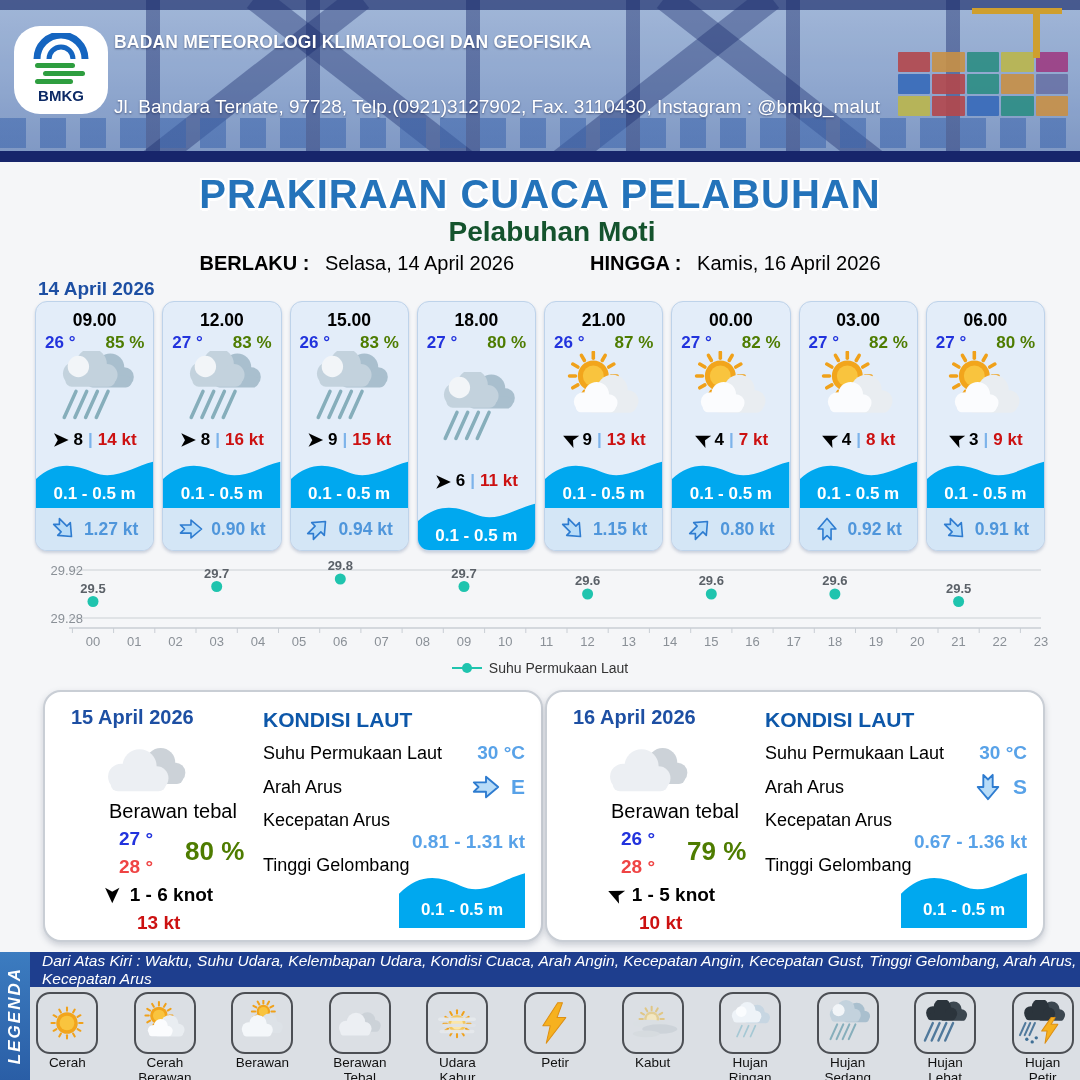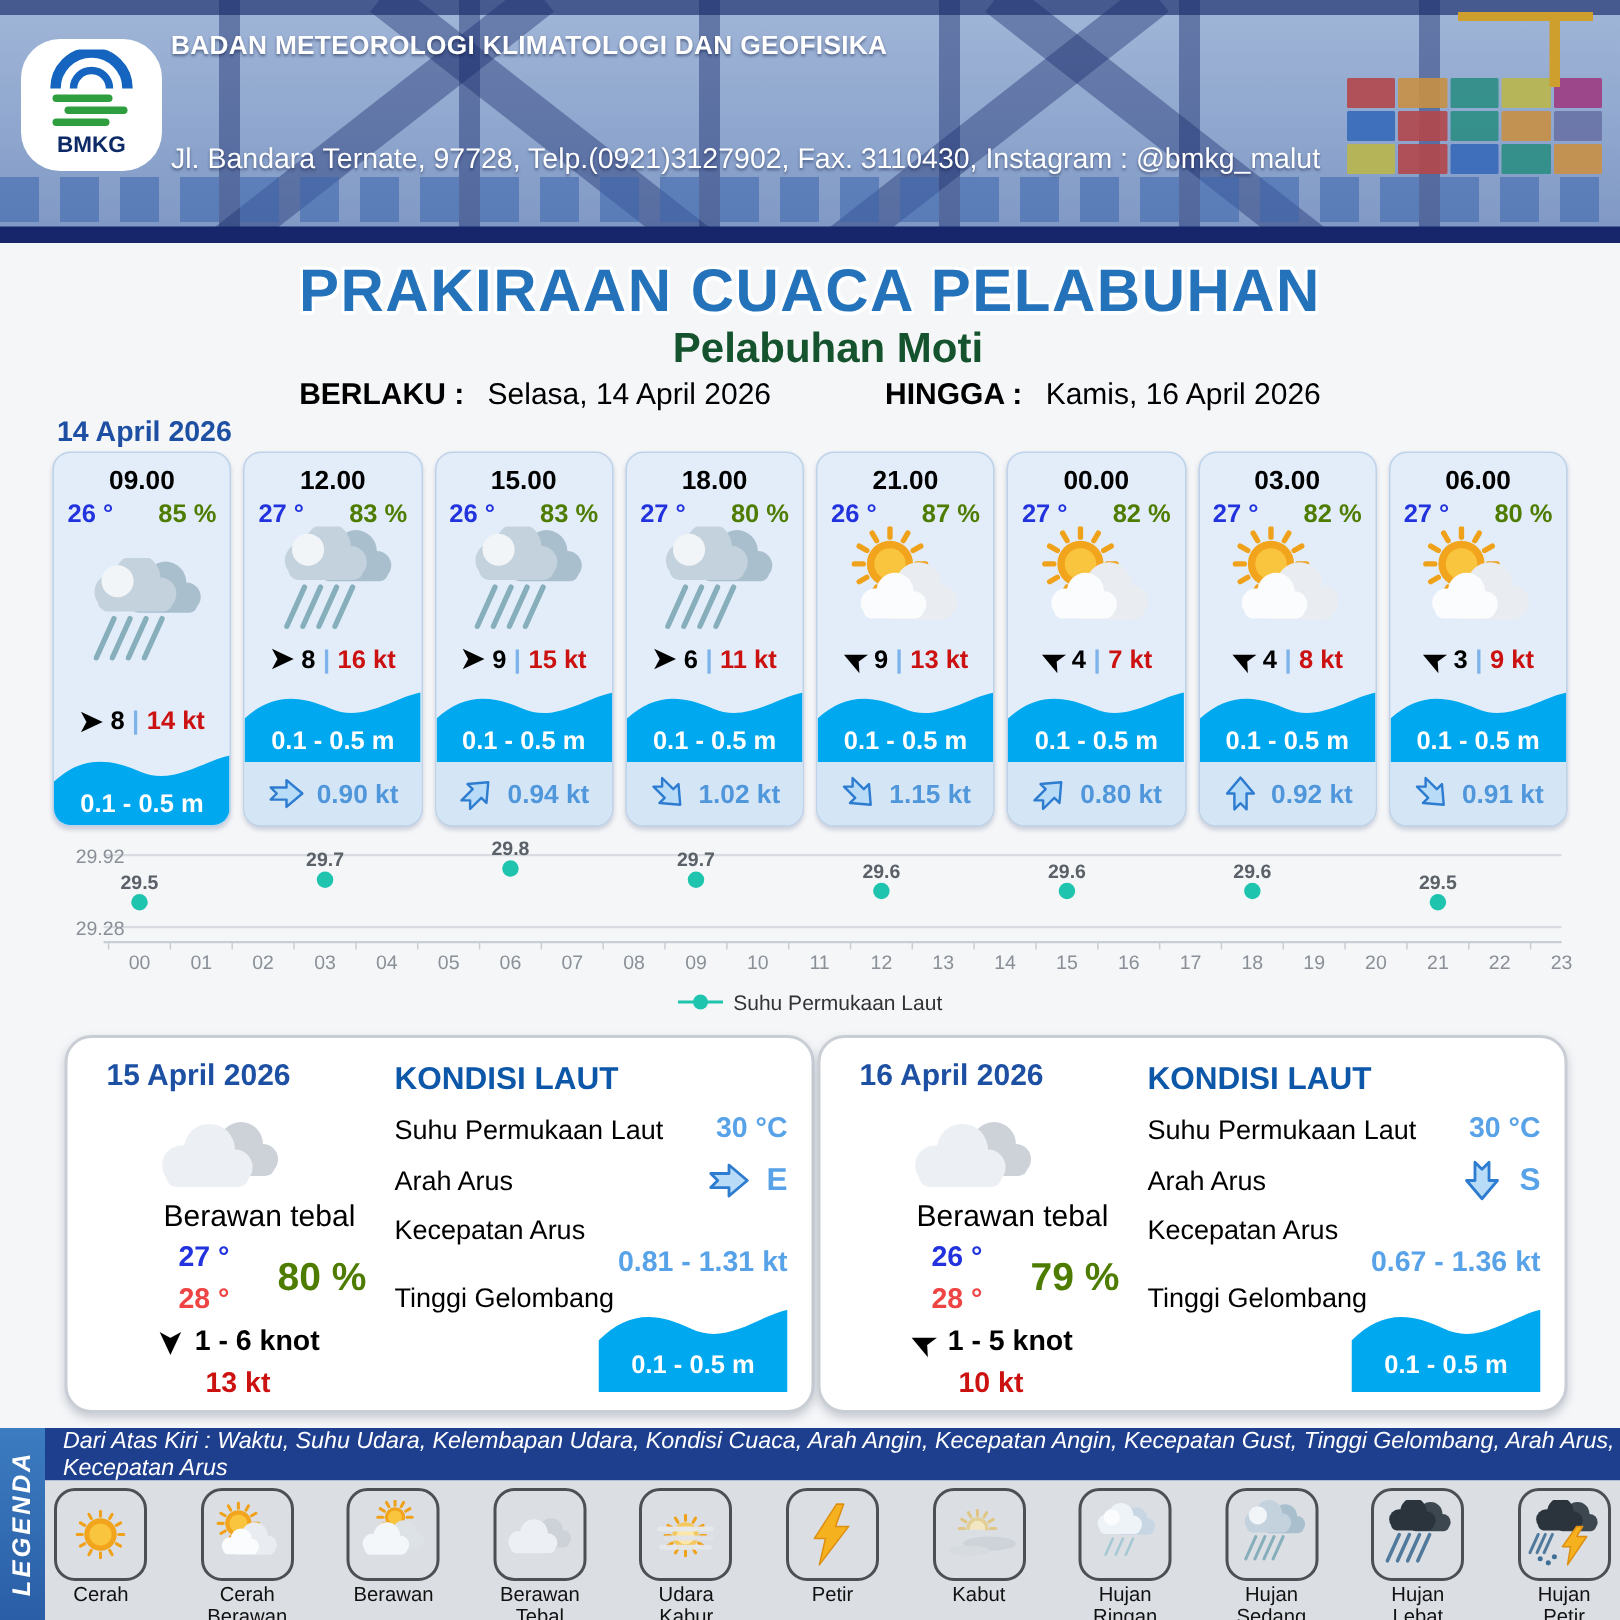--- a/index.html
+++ b/index.html
@@ -29,21 +29,21 @@
   .cstack span:nth-child(9){background:#e8a23b;}.cstack span:nth-child(10){background:#777fae;}
   .cstack span:nth-child(11){background:#d8cf43;}.cstack span:nth-child(12){background:#cf4b43;}
   .cstack span:nth-child(13){background:#3b74c4;}.cstack span:nth-child(14){background:#2f9e85;}
   .cstack span:nth-child(15){background:#e8a23b;}
   .crane-v{position:absolute;right:40px;top:8px;width:7px;height:50px;background:#f0b31e;}
   .crane-h{position:absolute;right:18px;top:8px;width:90px;height:6px;background:#f0b31e;}
   .header .tint{position:absolute;inset:0;background:rgba(38,58,128,.16);}
   .header .bottomstrip{position:absolute;left:0;bottom:0;width:100%;height:11px;background:#17256b;}
   .logo-card{position:absolute;left:14px;top:26px;width:94px;height:88px;background:#fff;
     border-radius:26px;display:flex;align-items:center;justify-content:center;z-index:3;}
-  .h-agency{position:absolute;left:114px;top:20px;color:#fff;font-weight:bold;font-size:17.5px;
+  .h-agency{position:absolute;left:114px;top:32px;color:#fff;font-weight:bold;font-size:17.5px;
     z-index:3;text-shadow:0 1px 2px rgba(10,20,60,.5);letter-spacing:.2px;}
   .h-station{position:absolute;left:112px;top:53px;color:#fff;font-weight:bold;font-size:30px;
     z-index:3;text-shadow:0 2px 3px rgba(10,20,60,.5);}
   .h-address{position:absolute;left:114px;top:96px;color:#fff;font-size:19px;z-index:3;
     text-shadow:0 1px 2px rgba(10,20,60,.5);}
 
   
   .t-main{position:absolute;left:0;top:172px;width:100%;text-align:center;font-size:40px;
     font-weight:bold;letter-spacing:1px;color:#2473ba;
     text-shadow:-2px -2px 0 #fff,2px -2px 0 #fff,-2px 2px 0 #fff,2px 2px 0 #fff,0 3px 0 #fff;}
@@ -219,20 +219,26 @@
       <span class="fc-wspd">8</span>
       <span class="fc-sep">|</span>
       <span class="fc-gust">14 kt</span>
     </div>
     <div class="fc-wave">
       <svg viewBox="0 0 119 56" preserveAspectRatio="none">
     <path d="M0 26 C18 9 36 9 58 19 C80 29 100 12 119 8 L119 56 L0 56 Z" fill="#00a8ef"></path>
         </svg>
         <span class="fc-wavetxt">0.1 - 0.5 m</span>
     </div>
+    <div class="fc-cur">
+      <svg width="26" height="26" viewBox="0 0 32 32" style="transform:rotate(45deg)">
+    <path d="M3 11 L16 11 L16 5 L29 16 L16 27 L16 21 L3 21 L8 16 Z" fill="#b8dcf8" stroke="#2e7cd0" stroke-width="2" stroke-linejoin="round"></path>
+        </svg>
+      <span class="fc-curtxt">1.27 kt</span>
+    </div>
   </div>
   <div class="fcard">
     <div class="fc-time">12.00</div>
     <div class="fc-th">
       <span class="fc-temp">27 °</span>
       <span class="fc-hum">83 %</span>
     </div>
     <div class="fc-icon">
         <svg width="96" height="76" viewBox="0 0 80 64">
           <g transform="translate(52 20) scale(0.9)" fill="#a9bfce">
@@ -350,26 +356,20 @@
       <span class="fc-warrow" style="transform:rotate(0deg)">➤</span>
       <span class="fc-wspd">6</span>
       <span class="fc-sep">|</span>
       <span class="fc-gust">11 kt</span>
     </div>
     <div class="fc-wave">
       <svg viewBox="0 0 119 56" preserveAspectRatio="none">
     <path d="M0 26 C18 9 36 9 58 19 C80 29 100 12 119 8 L119 56 L0 56 Z" fill="#00a8ef"></path>
         </svg>
         <span class="fc-wavetxt">0.1 - 0.5 m</span>
-    </div>
-    <div class="fc-cur">
-      <svg width="26" height="26" viewBox="0 0 32 32" style="transform:rotate(45deg)">
-    <path d="M3 11 L16 11 L16 5 L29 16 L16 27 L16 21 L3 21 L8 16 Z" fill="#b8dcf8" stroke="#2e7cd0" stroke-width="2" stroke-linejoin="round"></path>
-        </svg>
-      <span class="fc-curtxt">1.02 kt</span>
     </div>
   </div>
   <div class="fcard">
     <div class="fc-time">21.00</div>
     <div class="fc-th">
       <span class="fc-temp">26 °</span>
       <span class="fc-hum">87 %</span>
     </div>
     <div class="fc-icon">
         <svg width="96" height="76" viewBox="0 0 80 64">

